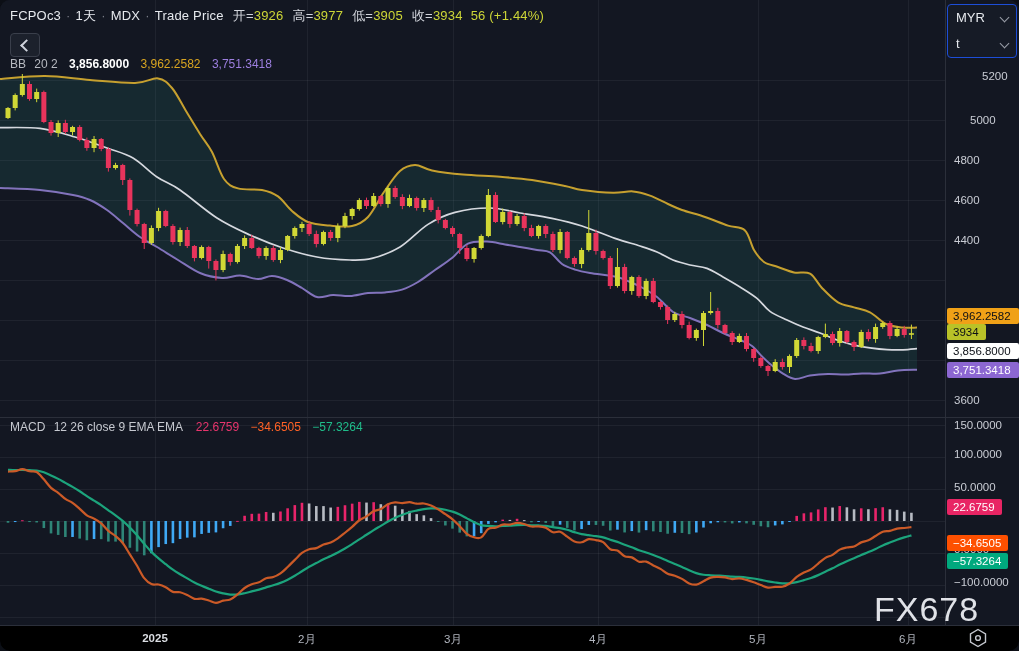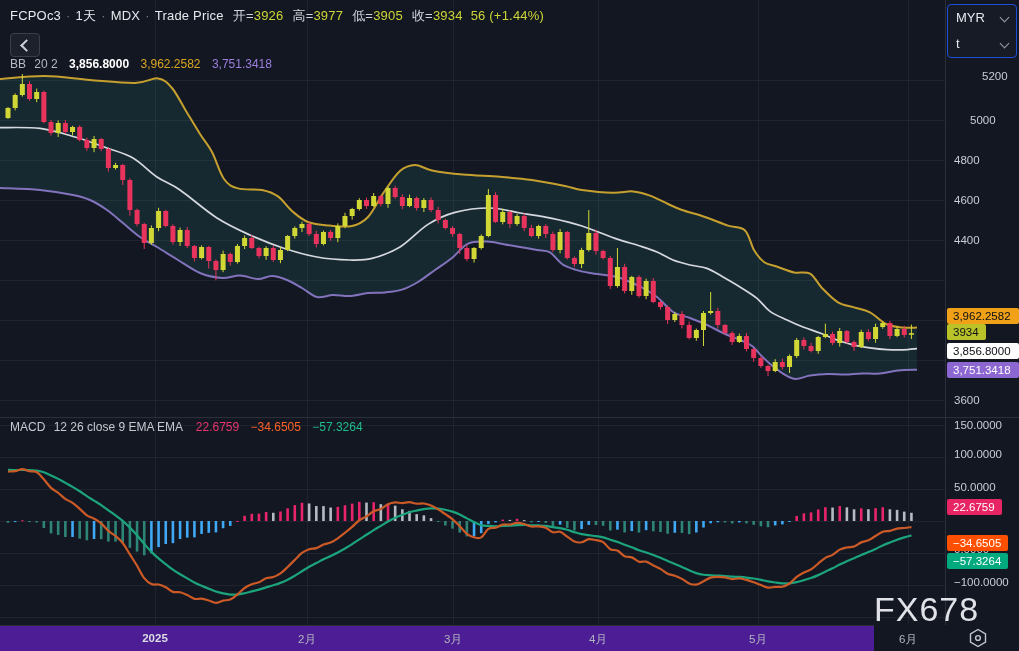--- a/index.html
+++ b/index.html
@@ -1,17 +1,17 @@
 <!DOCTYPE html>
 <html><head>
 <meta charset="utf-8">
 <style>
   html,body{margin:0;padding:0;background:#0c0f16;}
   #screen{position:relative;width:1019px;height:651px;background:#131722;overflow:hidden;
-          font-family:"Liberation Sans","DejaVu Sans",sans-serif;-webkit-font-smoothing:antialiased;}
+          font-family:"Liberation Sans","DejaVu Sans",sans-serif;border-radius:10px;-webkit-font-smoothing:antialiased;}
   #plot{position:absolute;left:0;top:0;}
   .overlay{position:absolute;white-space:nowrap;}
   
   #hdr{left:10px;top:7px;font-size:13px;color:#e6e9ee;letter-spacing:.2px;}
   #hdr .sep{color:#787b86;margin:0 5px;}
   #hdr .fld{margin-left:9px;color:#d2d5dc;}
   #hdr .val,#hdr .chg{color:#cdd637;}
   #hdr .chg{margin-left:8px;}
   #backbtn{left:10px;top:33px;width:28px;height:22px;background:#1c212c;border:1px solid #3a3f4b;border-radius:4px;cursor:pointer;}
   #backbtn .chev{position:absolute;left:11px;top:7px;width:7px;height:7px;border-left:2px solid #cfd3dc;border-bottom:2px solid #cfd3dc;transform:rotate(45deg);}
@@ -27,21 +27,21 @@
   #raxis{left:945px;top:0;width:74px;height:625px;border-left:1px solid #2b2f3a;}
   .tick{position:absolute;left:8px;font-size:11.5px;color:#c9ccd4;transform:translateY(-50%);}
   .plabel{position:absolute;left:1px;width:66px;height:16px;line-height:16px;font-size:11.5px;
           border-radius:2px;padding-left:6px;transform:translateY(-50%);}
   .plabel.fit{width:auto;padding:0 7px 0 6px;}
   
   #curr{left:947px;top:4px;width:68px;height:52px;border:1px solid #1d4ed8;border-radius:4px;background:#161b26;font-size:13px;color:#e6e9ee;}
   #curr .row{position:relative;height:26px;line-height:26px;padding:0 8px;cursor:pointer;}
   #curr .cv{position:absolute;right:8px;top:9px;width:6px;height:6px;border-right:1.6px solid #9a9ea8;border-bottom:1.6px solid #9a9ea8;transform:rotate(45deg);}
   
-  #taxis{left:0;top:625px;width:874px;height:26px;border-top:1px solid #2b2f3a;background:#4c1d95;}
+  #taxis{left:0;top:625px;width:1019px;height:26px;border-top:1px solid #2b2f3a;background:#000000;}
   .tlab{position:absolute;top:6px;font-size:11.5px;color:#b2b6bf;transform:translateX(-50%);}
   .tlab.strong{color:#dadde2;font-weight:bold;}
   #wmark{left:874px;top:590px;font-size:34px;font-weight:500;letter-spacing:1px;color:rgba(235,237,242,.95);z-index:6;}
   #adjico{left:965px;top:627px;width:26px;height:22px;cursor:pointer;}
 </style>
 </head>
 <body>
 
 <div id="screen">
 

